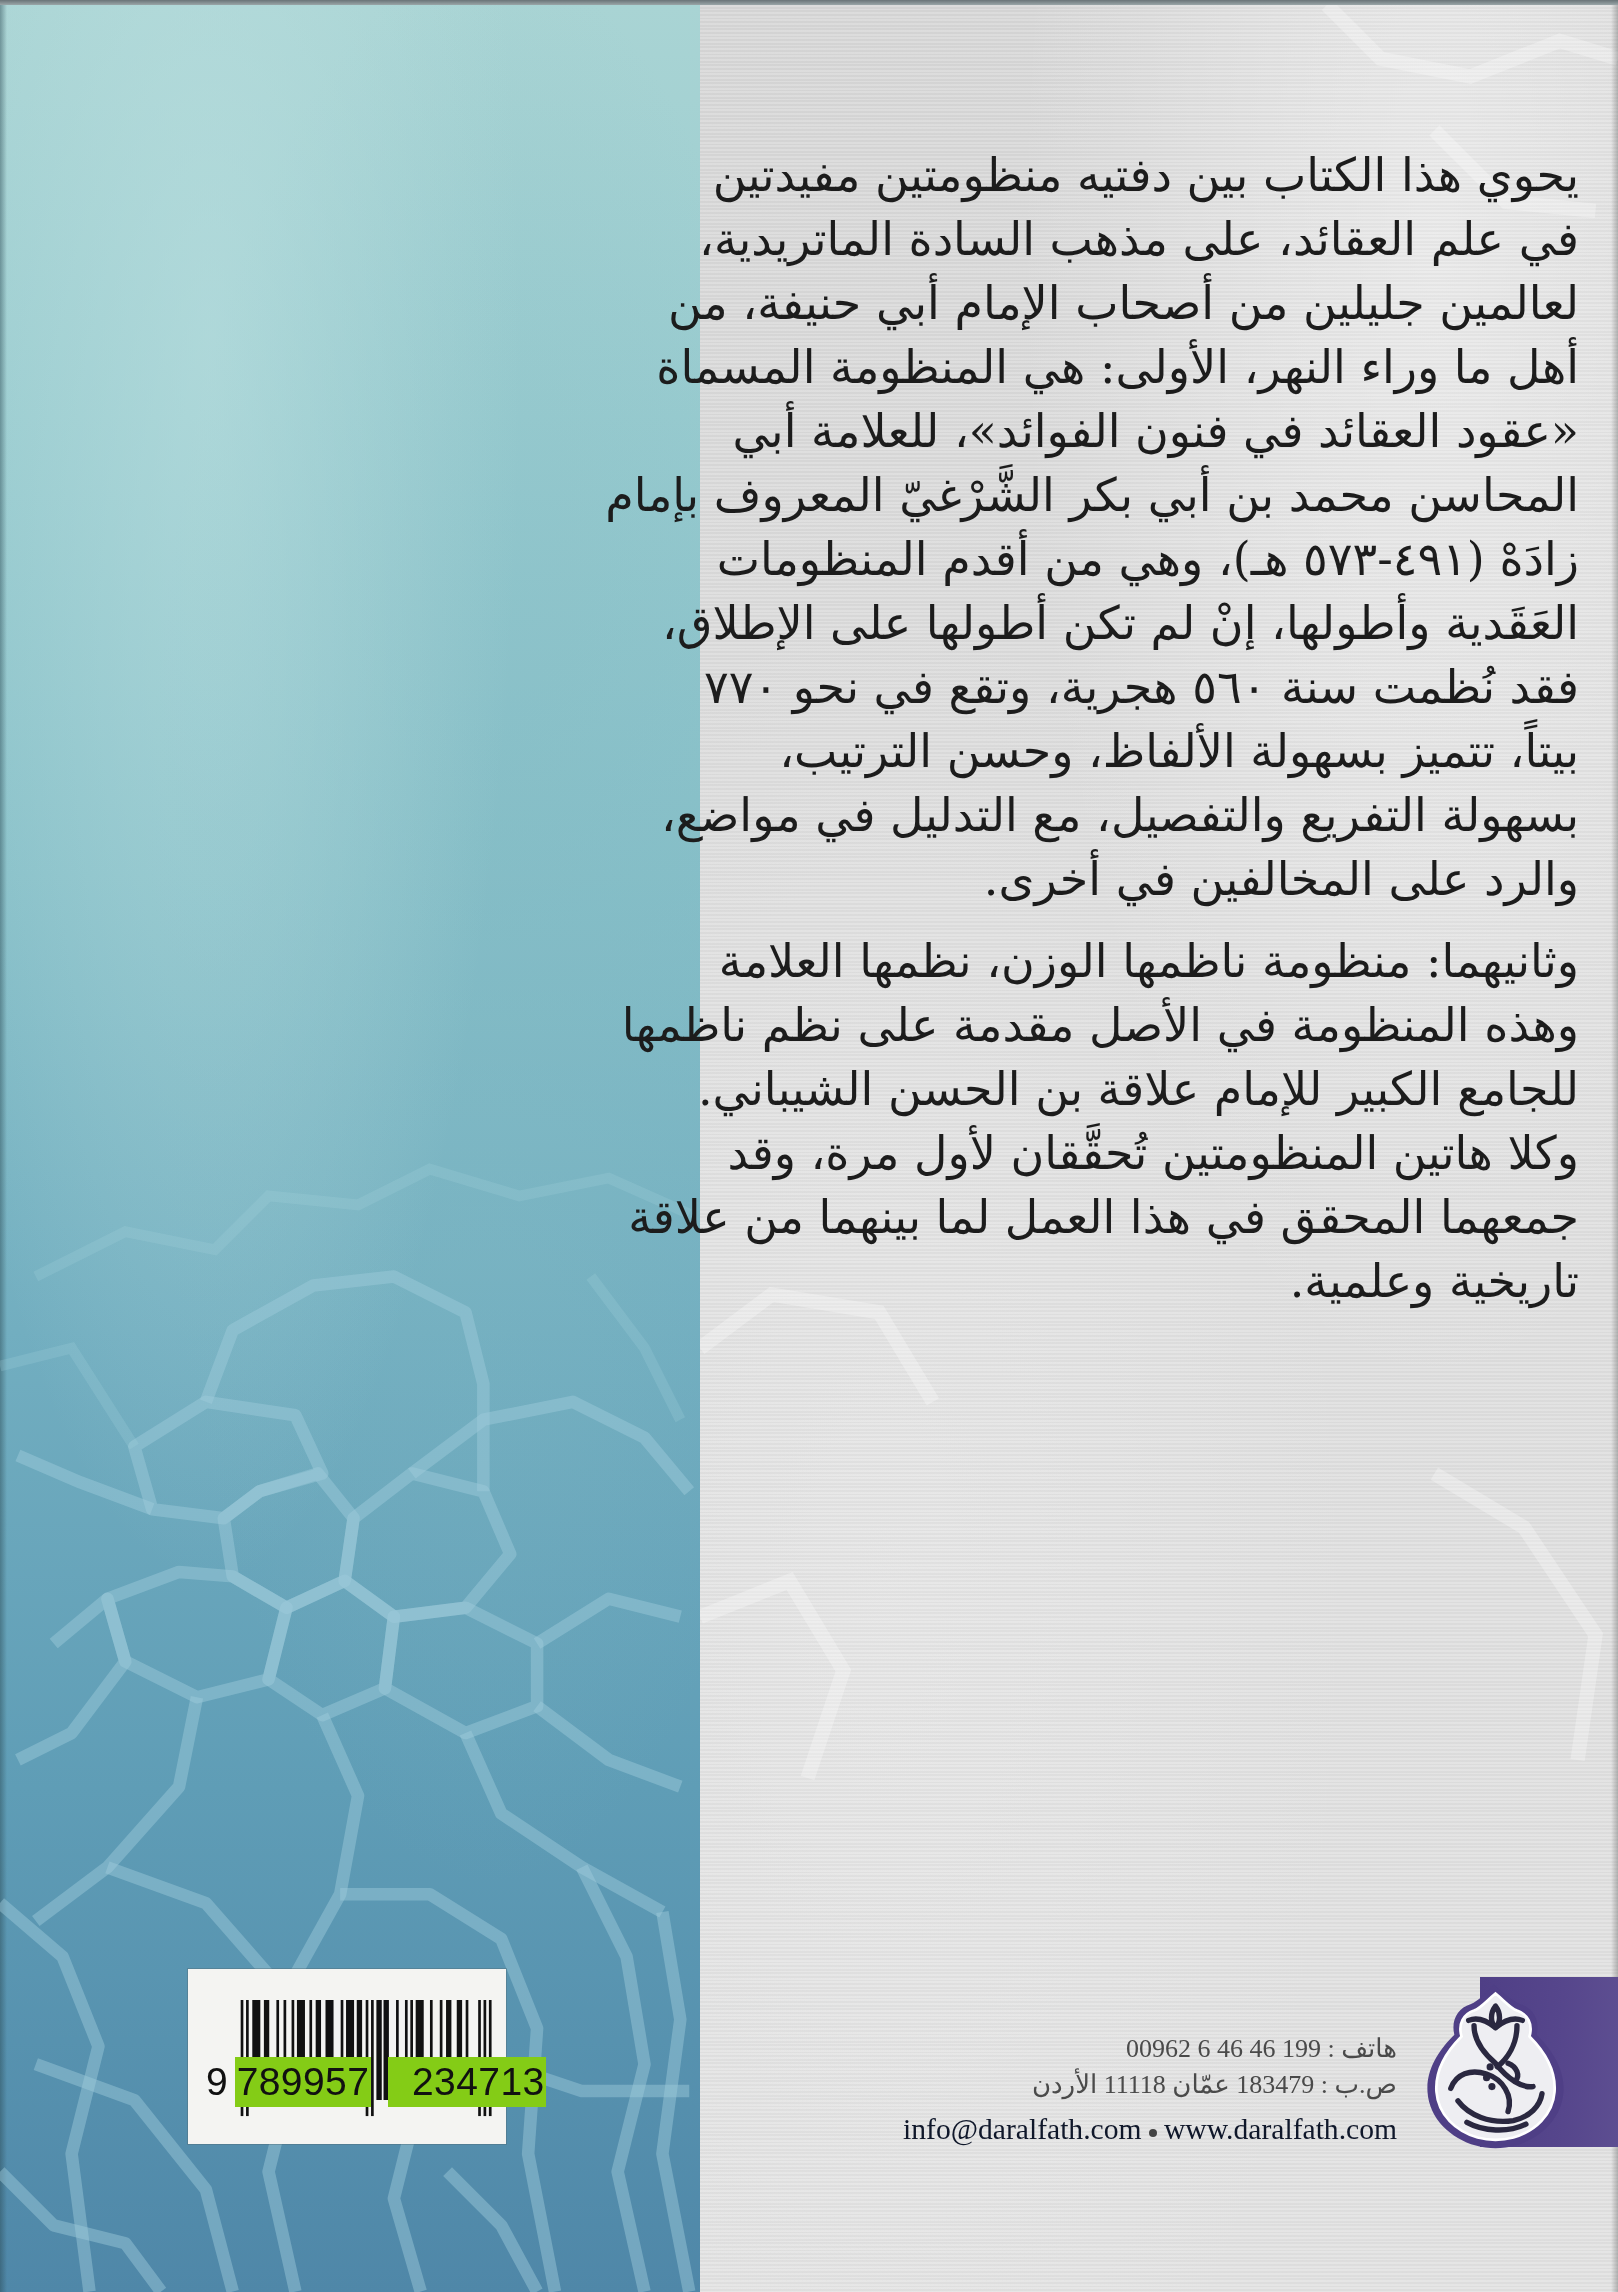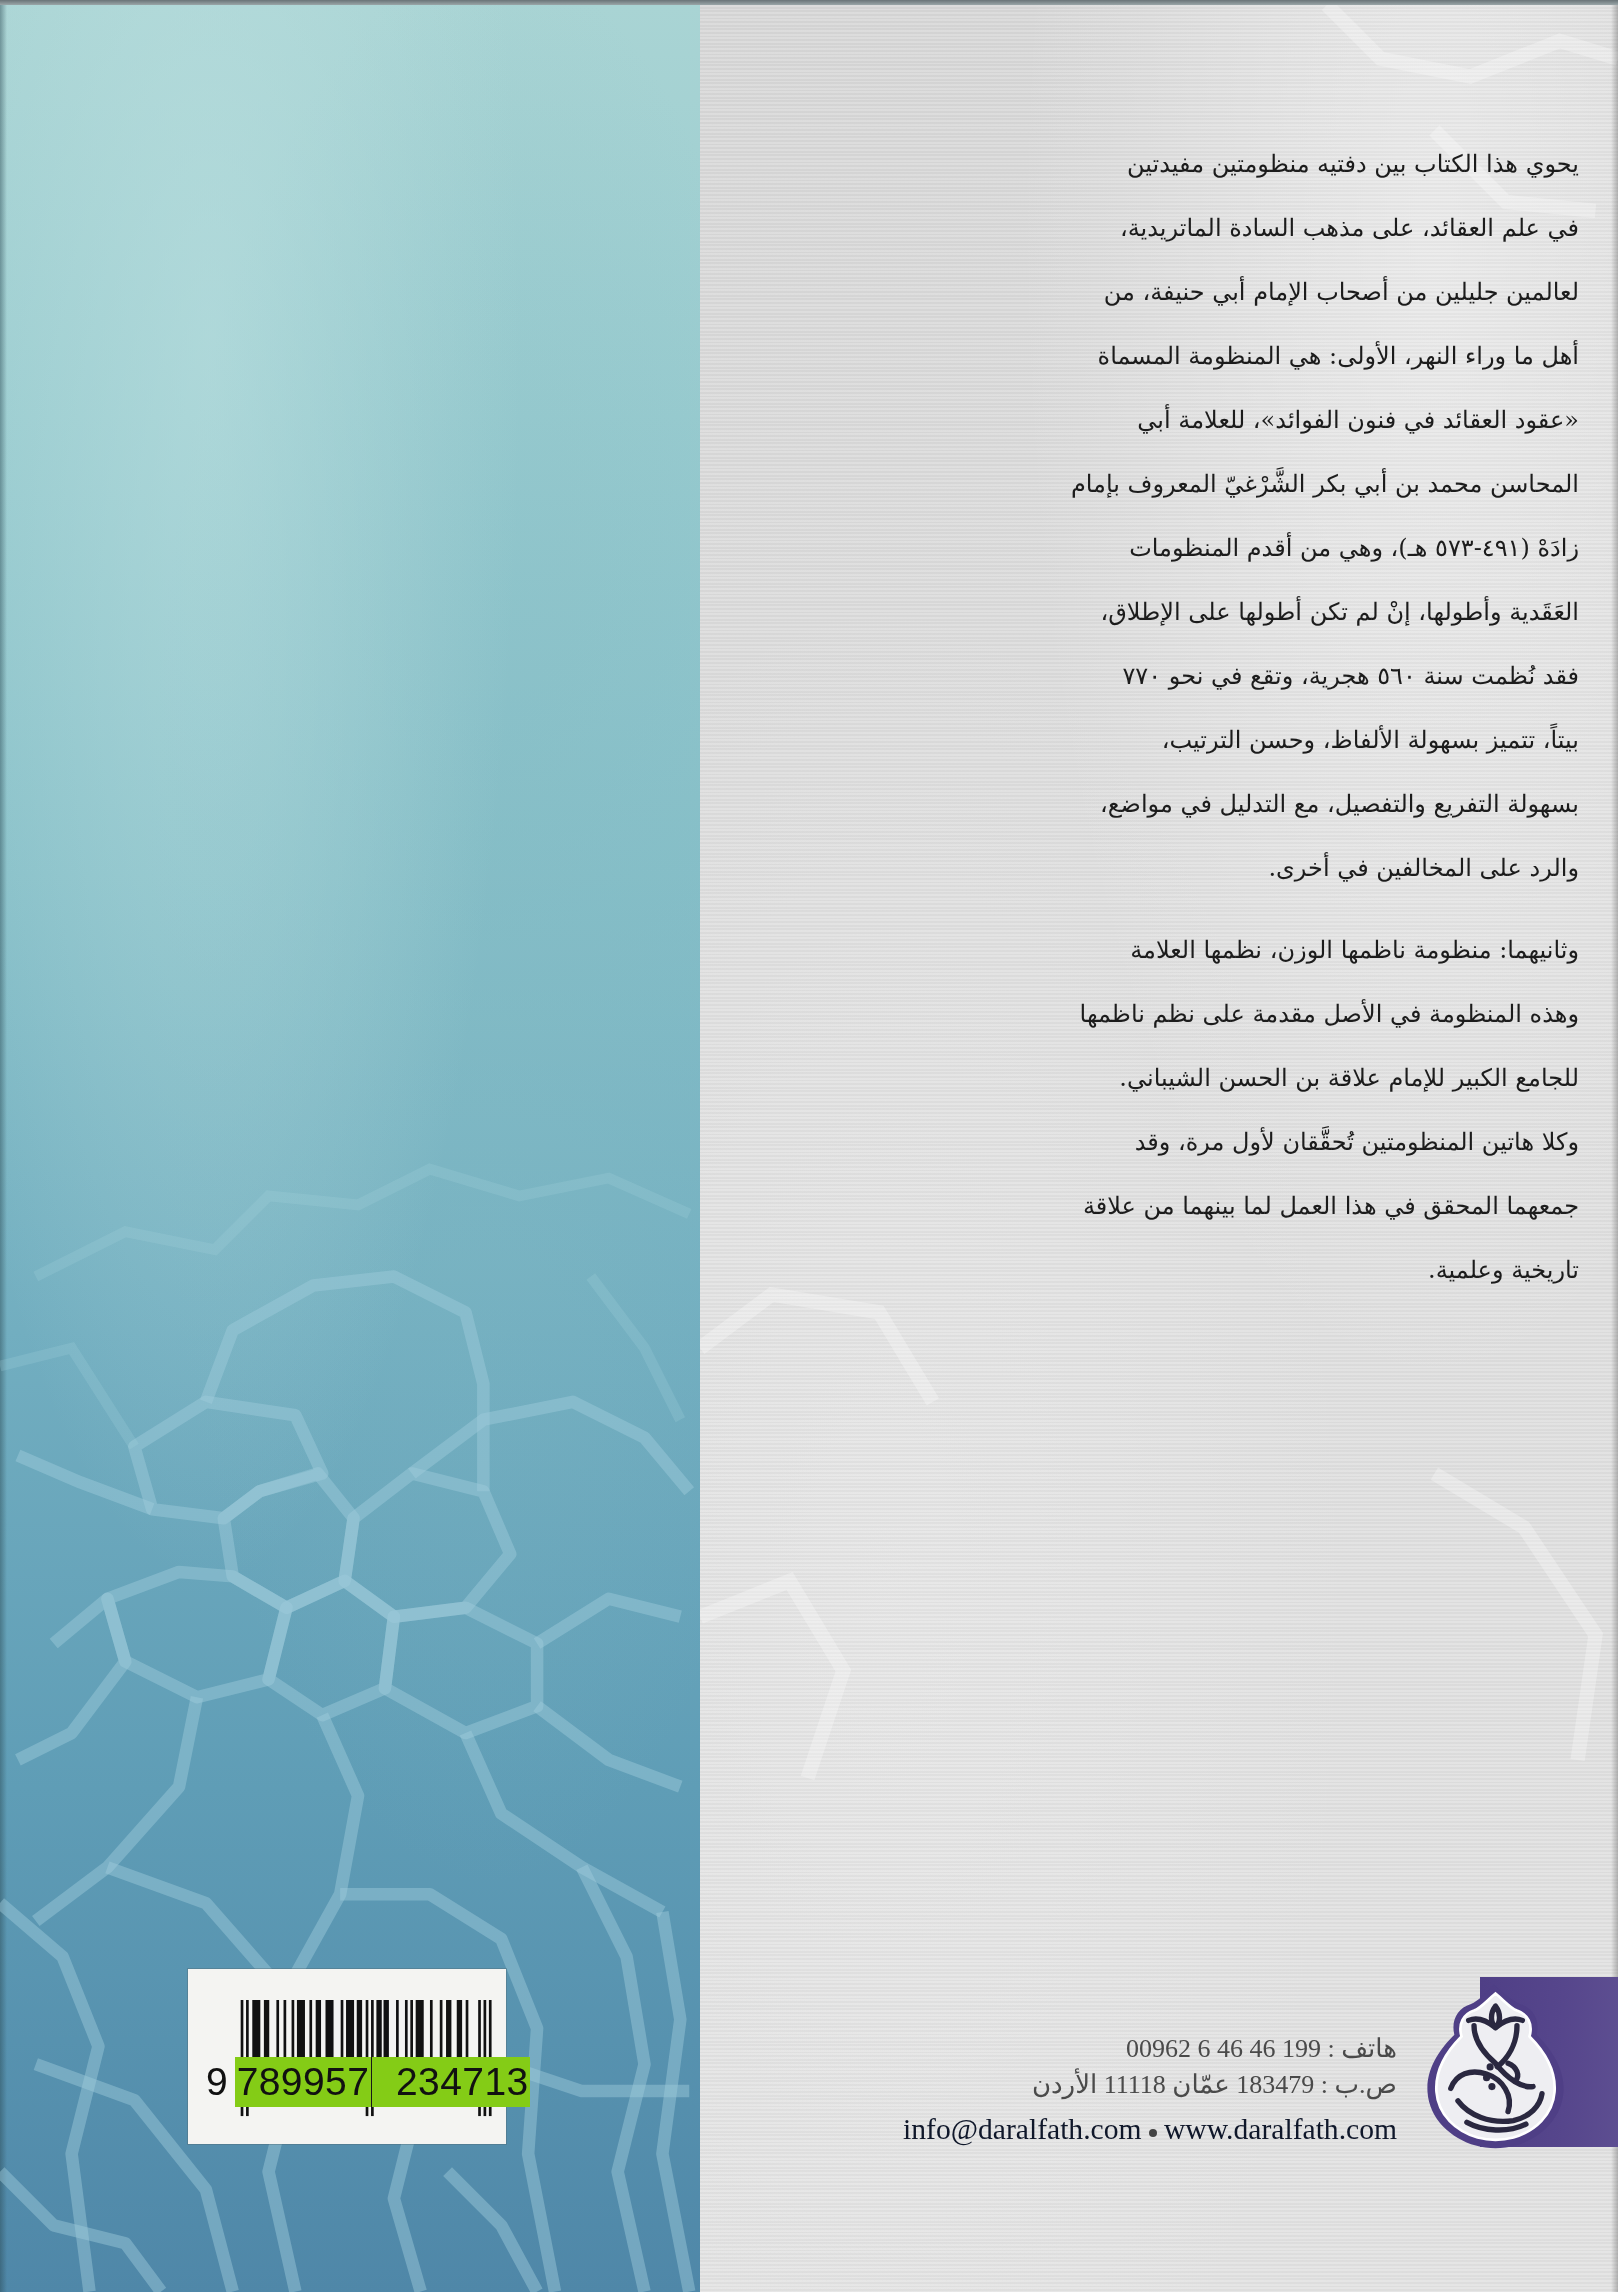--- a/index.html
+++ b/index.html
@@ -61,27 +61,27 @@
       position: absolute; left: 0; top: 0;
     }
     .right-panel .right-edge {
       position: absolute; right: 0; top: 0; width: 7.2px; height: 100%;
       background: linear-gradient(to left, rgba(80,80,80,0.35), rgba(80,80,80,0));
     }
     
     .blurb {
       position: absolute;
       left: 858px;
-      top: 132px;
+      top: 143px;
       width: 721px;
       direction: rtl;
       text-align: justify;
       text-align-last: right;
       font-family: "DejaVu Serif", serif;
-      font-size: 24px;
+      font-size: 46px;
       line-height: 64px;
       color: #1c1c1c;
     }
     .blurb p {
       margin: 0 0 18px 0;
     }
     .blurb .line {
       display: block;
       white-space: nowrap;
       text-align: right;
@@ -176,21 +176,21 @@
       width: 27px;
       text-align: left;
       background: #f4f4f2;
     }
     .barcode-digits .grp {
       background: #84cc16;
       padding: 0 1.8px;
       letter-spacing: 0.4px;
     }
     .barcode-digits .g1 { margin-left: 7.2px; }
-    .barcode-digits .g2 { margin-left: 1px; padding-left: 24px; }
+    .barcode-digits .g2 { margin-left: 17px; padding-left: 24px; }
   </style>
 </head>
 <body>
 
 <div class="cover">
 
   <div class="top-edge"></div>
 
   <div class="left-panel">
     <div class="edge-shadow"></div>

